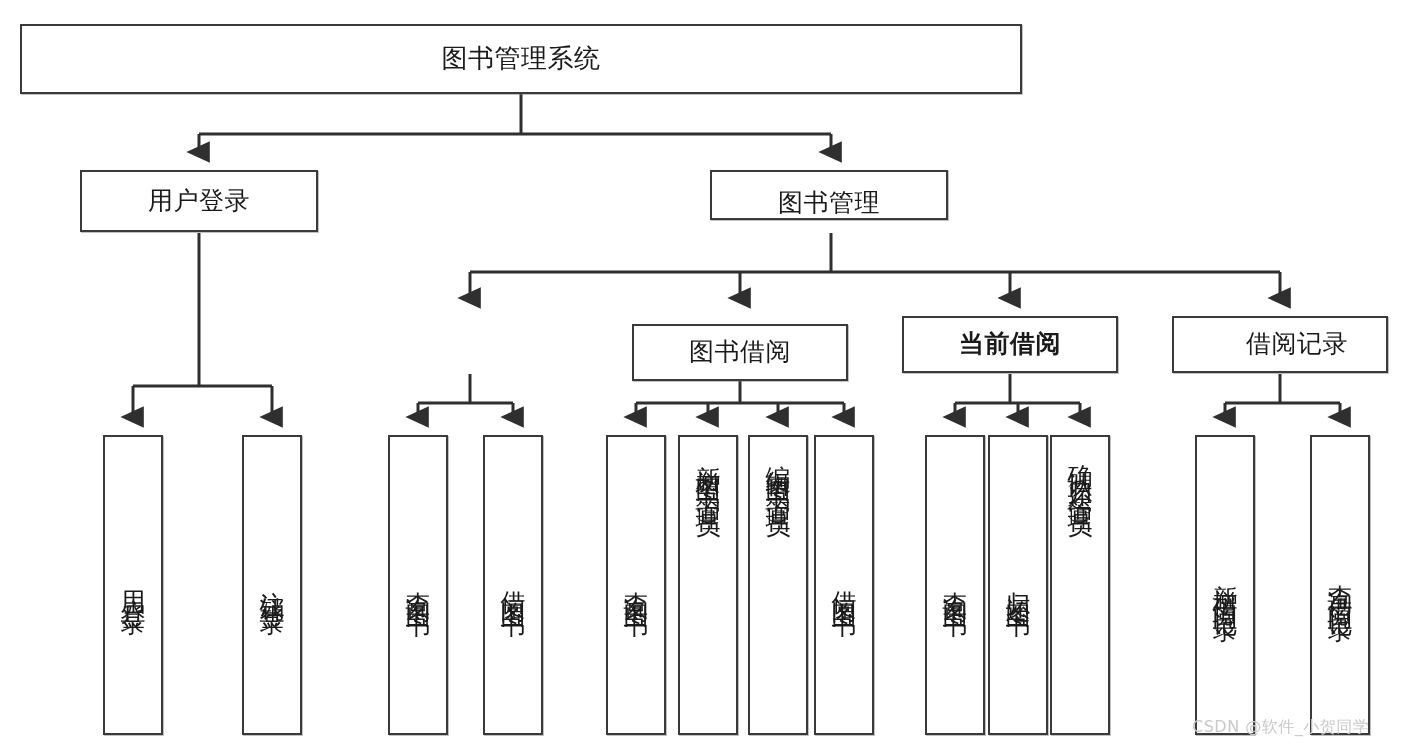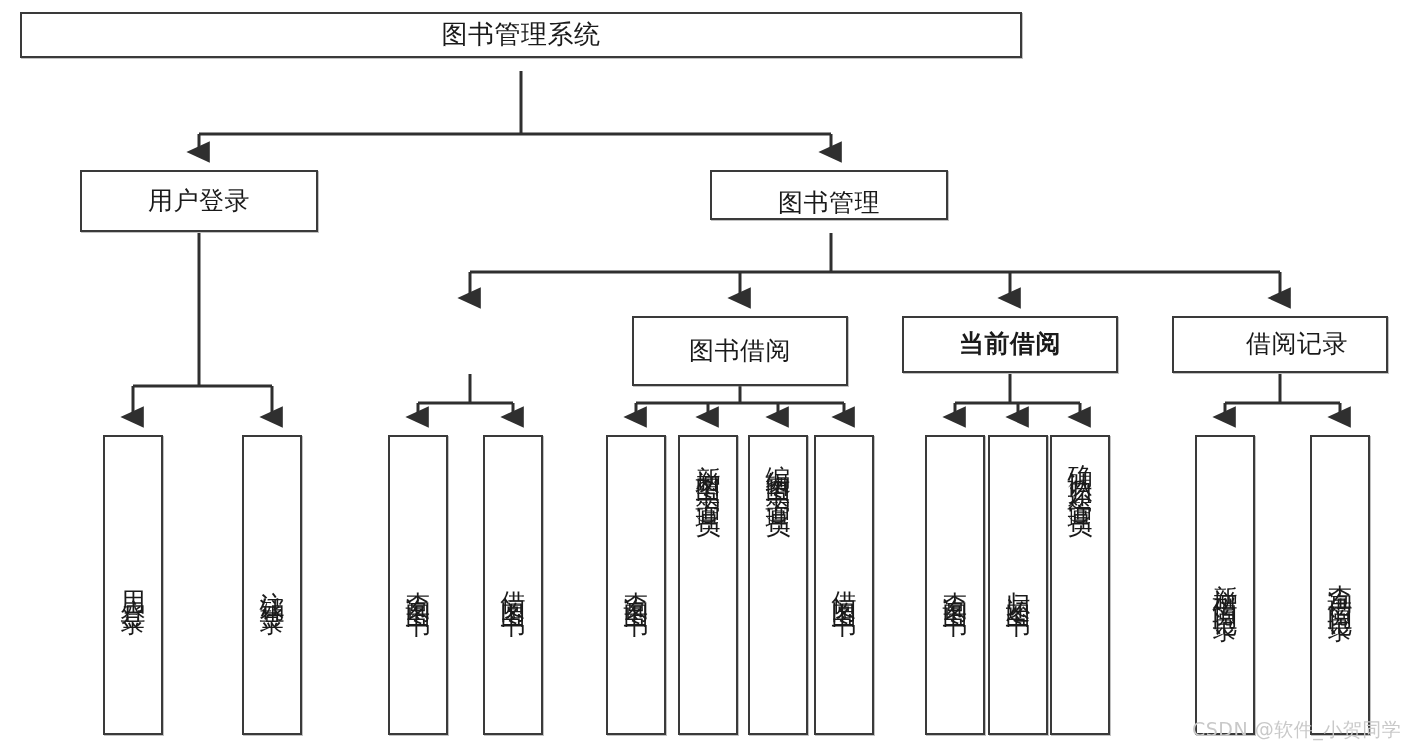--- a/index.html
+++ b/index.html
@@ -66,21 +66,21 @@
     line-height: 1;
     white-space: nowrap;
   }
   .node.vert.centered {
     align-items: center;
     padding-top: 0;
   }
   .watermark {
     position: absolute;
     color: #c9c9c9;
-    font-size: 19px;
+    font-size: 16px;
     white-space: nowrap;
     letter-spacing: 0.5px;
     font-family: "DejaVu Sans", "Liberation Sans", sans-serif;
   }
 </style>
 </head>
 <body>
 
 <div id="diagram-root">
 
@@ -127,32 +127,32 @@
       <path d="M1018,403 L1018,417" marker-end="url(#arrowhead)"></path>
       <path d="M1080,403 L1080,417" marker-end="url(#arrowhead)"></path>
 
       <path d="M1280,374 L1280,403"></path>
       <path d="M1225,403 L1340,403"></path>
       <path d="M1225,403 L1225,417" marker-end="url(#arrowhead)"></path>
       <path d="M1340,403 L1340,417" marker-end="url(#arrowhead)"></path>
     </g>
   </svg>
 
-  <div class="node horiz root" style="left:20px; top:12px; width:1002px; height:46px;">
+  <div class="node horiz root" style="left:20px; top:24px; width:1002px; height:70px;">
     <span class="node-label">图书管理系统</span>
   </div>
 
   <div class="node horiz" style="left:80px; top:170px; width:238px; height:62px;">
     <span class="node-label">用户登录</span>
   </div>
   <div class="node horiz" style="left:710px; top:170px; width:238px; height:50px;align-items:flex-end;">
     <span class="node-label">图书管理</span>
   </div>
 
-  <div class="node horiz" style="left:632px; top:316px; width:216px; height:70px;">
+  <div class="node horiz" style="left:632px; top:324px; width:216px; height:57px;">
     <span class="node-label">图书借阅</span>
   </div>
   <div class="node horiz" style="left:902px; top:316px; width:216px; height:57px;font-weight:bold;">
     <span class="node-label">当前借阅</span>
   </div>
   <div class="node horiz" style="left:1172px; top:316px; width:216px; height:57px;padding-left:34px;">
     <span class="node-label">借阅记录</span>
   </div>
 
   <div class="node vert centered" style="left:103px; top:435px; width:60px; height:300px;">

